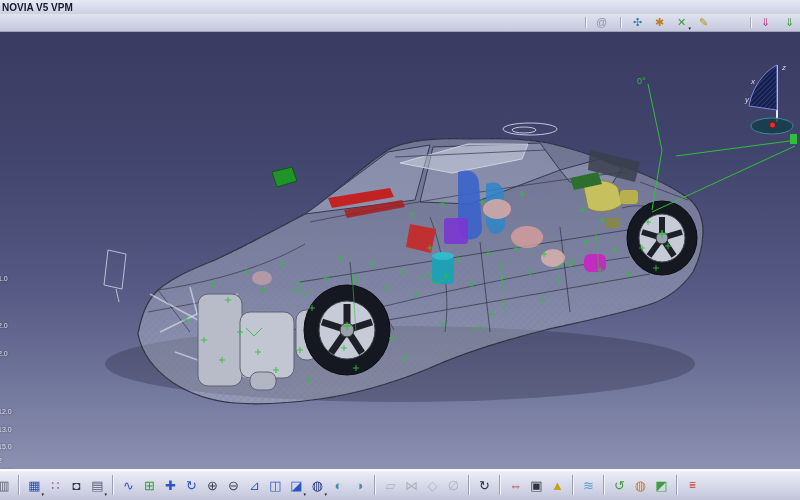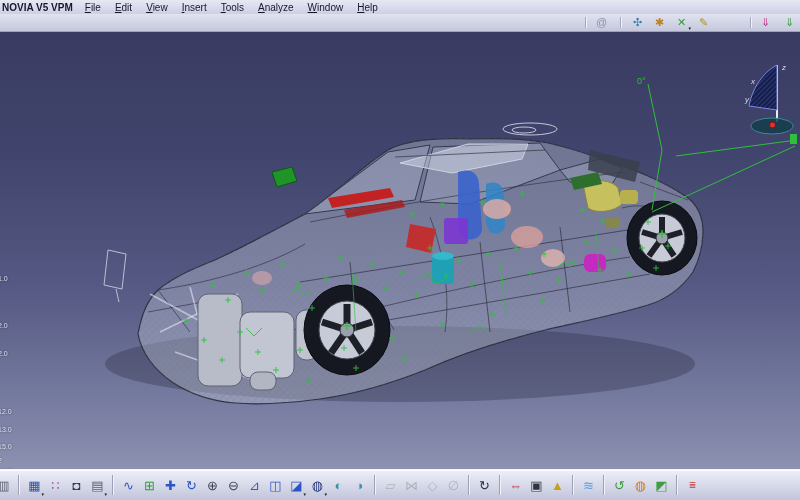--- a/index.html
+++ b/index.html
@@ -68,21 +68,20 @@
   .bt-sep{
     width:0;height:20px;margin:0 4px;
     border-left:1px solid #9da1b8;border-right:1px solid #f2f3fa;
   }
 </style>
 </head>
 <body>
 
 <div class="menubar">
   <span class="app-title">NOVIA V5 VPM</span>
-  <span id="menu-items"><span class="menu-item">File</span><span class="menu-item">Edit</span><span class="menu-item">View</span><span class="menu-item">Insert</span><span class="menu-item">Tools</span><span class="menu-item">Analyze</span><span class="menu-item">Window</span><span class="menu-item">Help</span></span>
 </div>
 
 <div class="top-toolbar" id="top-toolbar">
     <span class="tt-sep" style="left: 585px;"></span>
     <span class="tt-icon" style="color: rgb(142, 147, 170); left: 593px;">@</span>
     <span class="tt-sep" style="left: 620px;"></span>
     <span class="tt-icon" style="color: rgb(46, 127, 174); left: 629px;">✣</span>
     <span class="tt-icon" style="color: rgb(192, 127, 32); left: 651px;">✱</span>
     <span class="tt-icon" style="color: rgb(47, 158, 51); left: 673px;">✕<span style="position: absolute; right: -1px; bottom: -2px; font-size: 5px; color: rgb(26, 26, 26);">▾</span></span>
     <span class="tt-icon" style="color: rgb(177, 149, 30); left: 695px;">✎</span>

